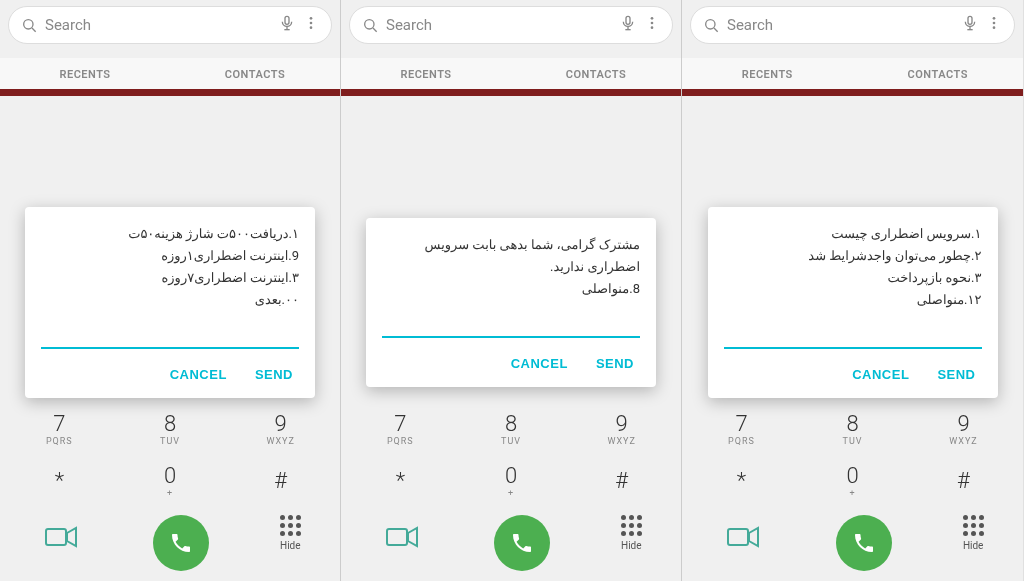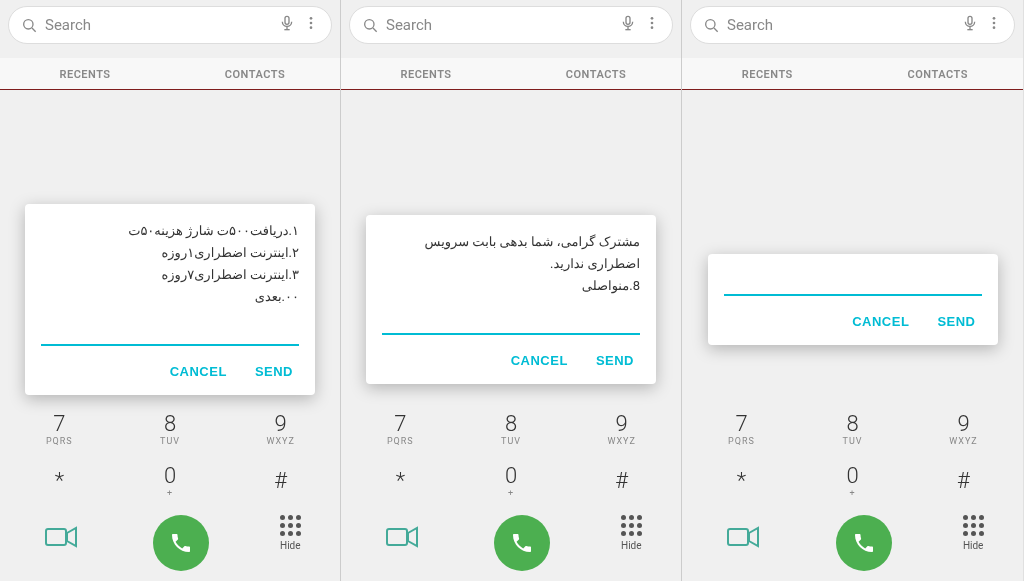--- a/index.html
+++ b/index.html
@@ -53,21 +53,21 @@
       font-size: 16px;
     }
     .search-dots-icon {
       margin-left: 8px;
       color: #888;
       font-size: 16px;
     }
     
     .tabs {
       display: flex;
-      border-bottom: 1px solid #7f1d1d;
+      border-bottom: 7px solid #7f1d1d;
       background: #f8f8f8;
     }
     .tab {
       flex: 1;
       text-align: center;
       padding: 10px 0 8px;
       font-size: 11px;
       font-weight: 600;
       color: #888;
       letter-spacing: 0.5px;
@@ -258,21 +258,21 @@
           </svg>
     </span>
   </div>
       <div class="tabs">
         <div class="tab">RECENTS</div>
         <div class="tab">CONTACTS</div>
       </div>
       <div class="dialpad-area">
         <div class="dialog-overlay">
           <div class="dialog-box"><div class="dialog-text" style="white-space: pre-line;">۱.دریافت۵۰۰ت شارژ هزینه۵۰ت
-۲.اینترنت اضطراری۱روزه
+9.اینترنت اضطراری۱روزه
 ۳.اینترنت اضطراری۷روزه
 ۰۰.بعدی</div><input class="dialog-input" style=""><div class="dialog-actions">
               <button class="dialog-btn cancel">CANCEL</button>
               <button class="dialog-btn send">SEND</button>
             </div></div>
         </div>
         <div class="dialpad-bottom">
           <div class="dialpad-row">
             <div class="dialpad-key">
               <span class="key-number">7</span>
@@ -443,21 +443,24 @@
             <circle cx="12" cy="19" r="2"></circle>
           </svg>
     </span>
   </div>
       <div class="tabs">
         <div class="tab">RECENTS</div>
         <div class="tab">CONTACTS</div>
       </div>
       <div class="dialpad-area">
         <div class="dialog-overlay">
-          <div class="dialog-box"><input class="dialog-input" style=""><div class="dialog-actions">
+          <div class="dialog-box"><div class="dialog-text" style="white-space: pre-line;">۱.سرویس اضطراری چیست
+۲.چطور می‌توان واجدشرایط شد
+۳.نحوه بازپرداخت
+۱۲.منواصلی</div><input class="dialog-input" style=""><div class="dialog-actions">
               <button class="dialog-btn cancel">CANCEL</button>
               <button class="dialog-btn send">SEND</button>
             </div></div>
         </div>
         <div class="dialpad-bottom">
           <div class="dialpad-row">
             <div class="dialpad-key">
               <span class="key-number">7</span>
               <span class="key-letters">PQRS</span>
             </div>

